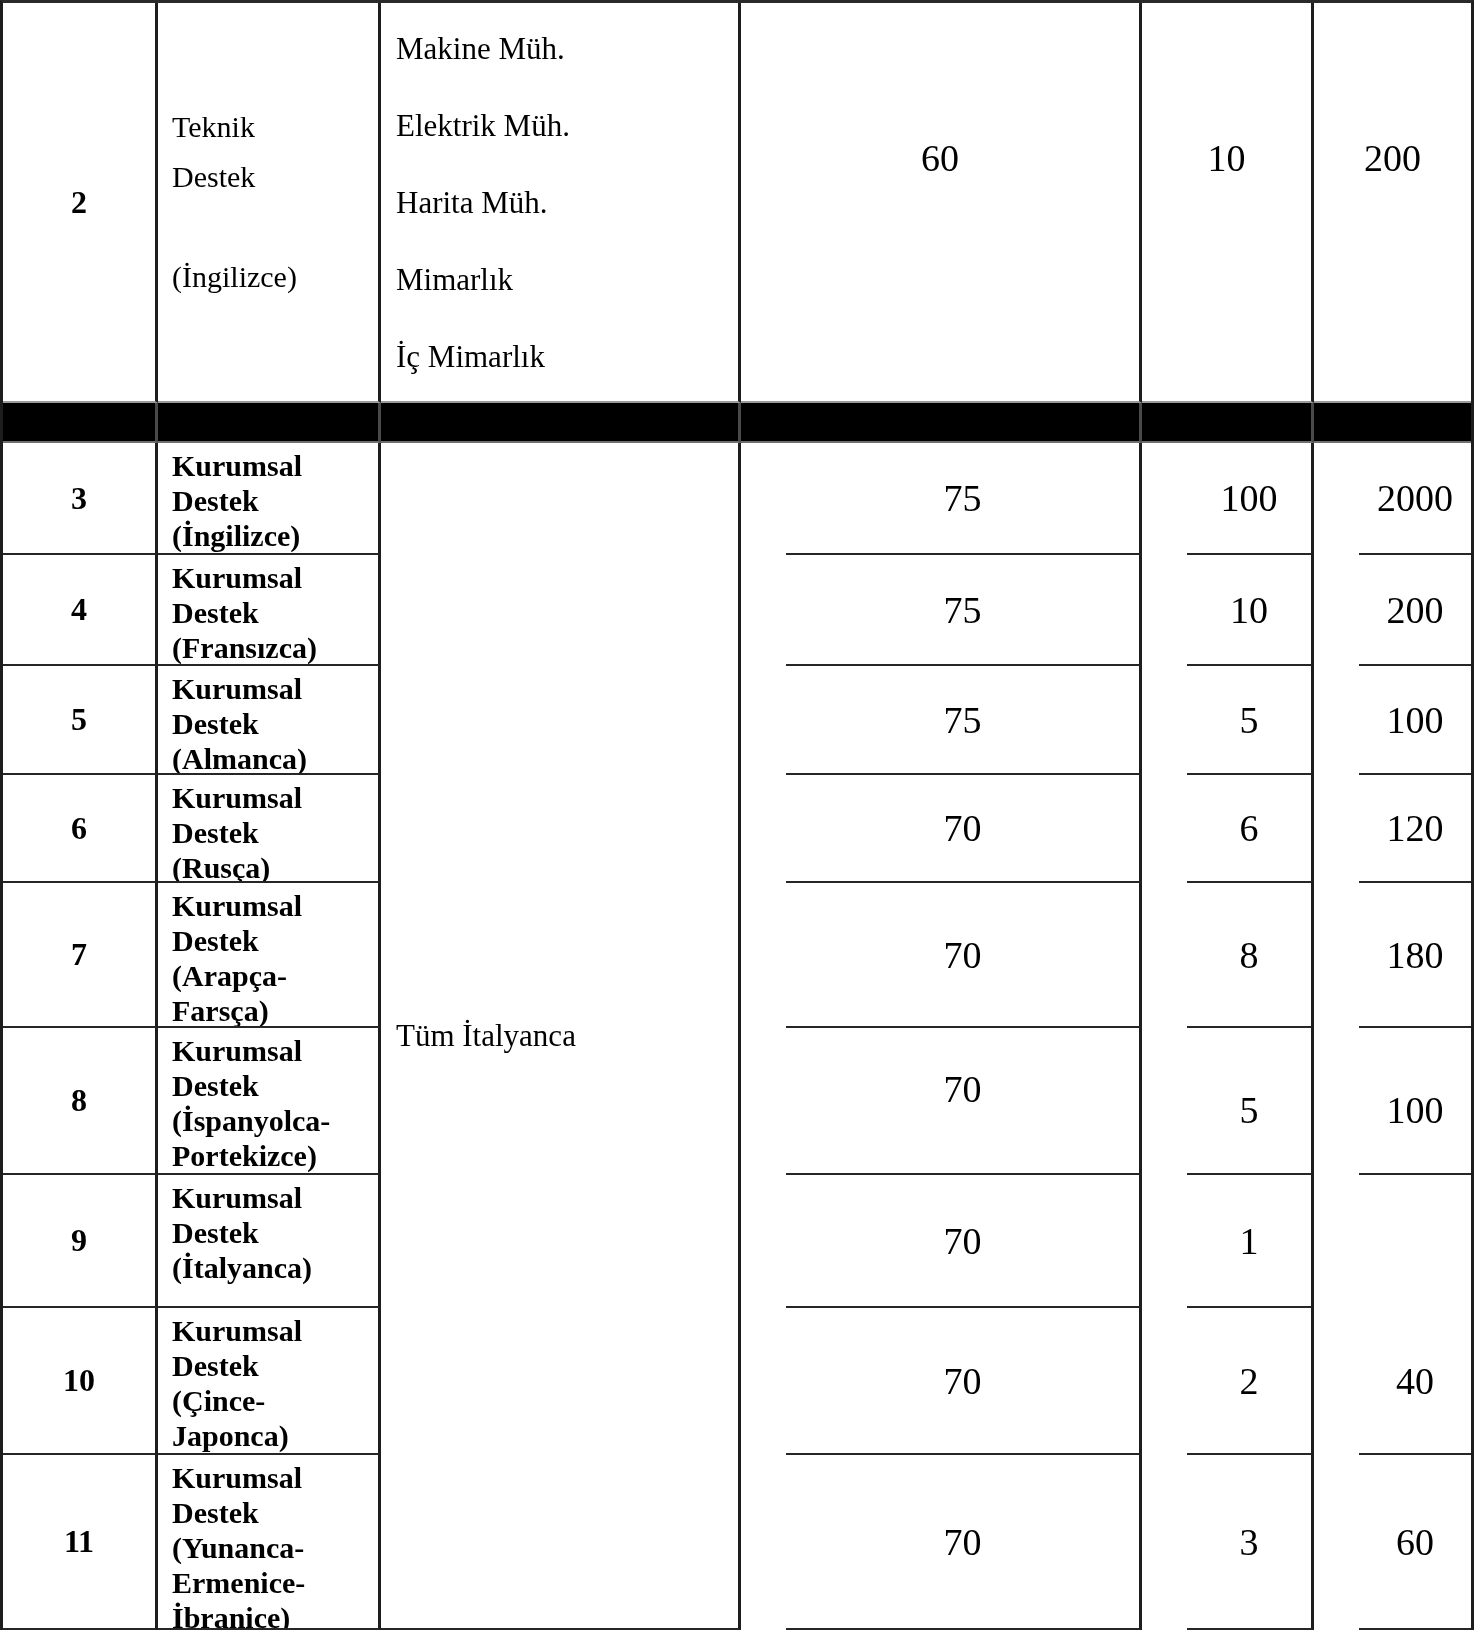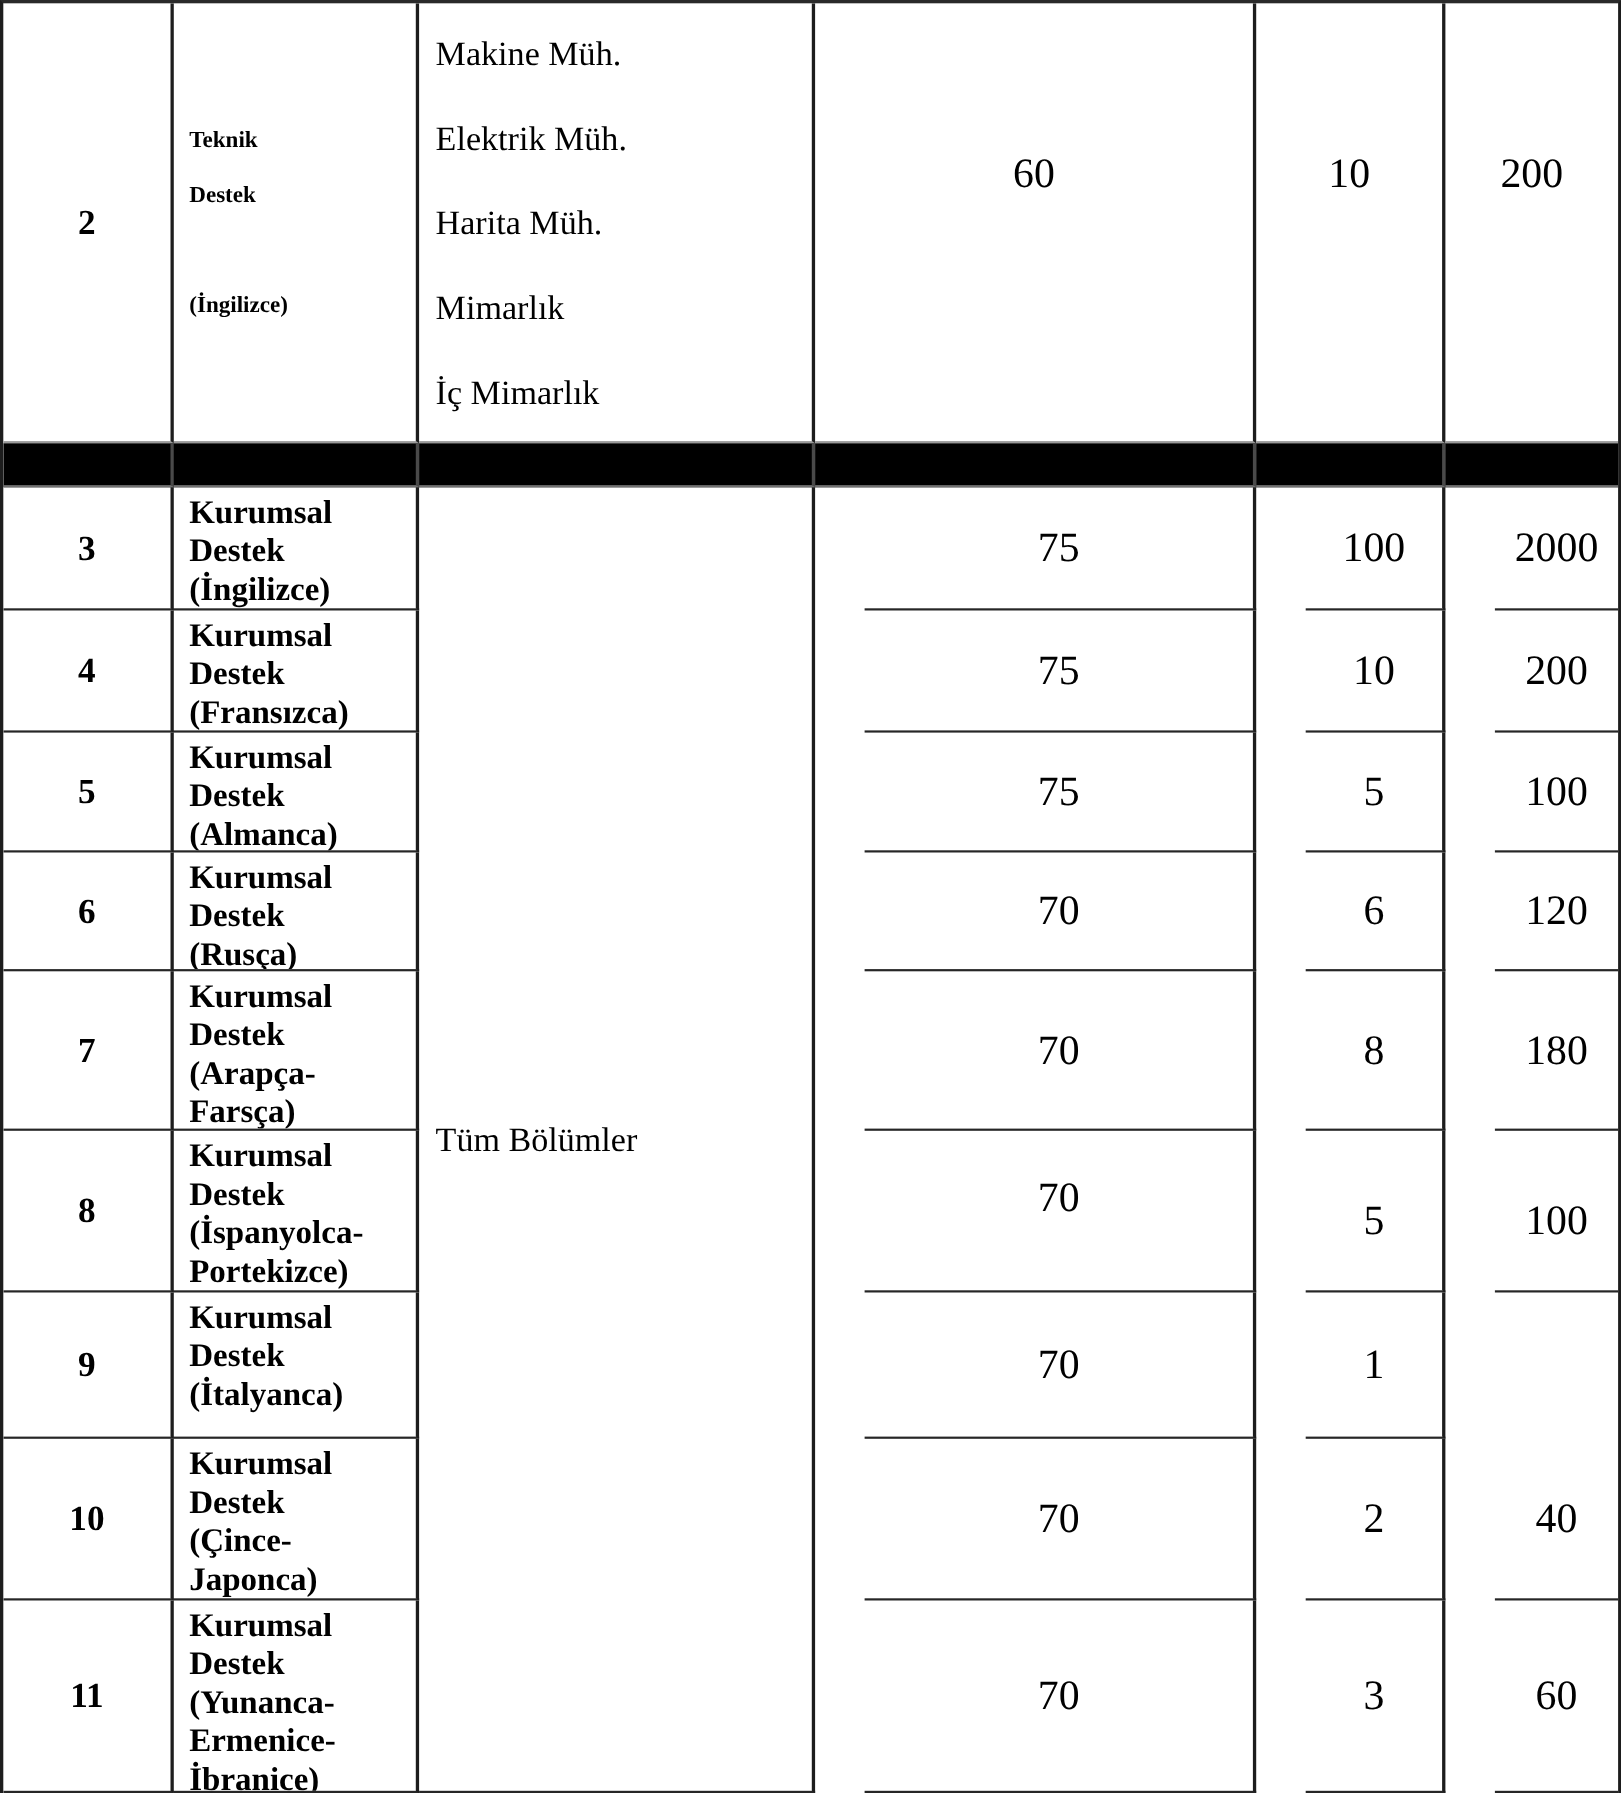--- a/index.html
+++ b/index.html
@@ -30,21 +30,21 @@
   }
   .cell.last-col{border-right:none;}
   
   .num-cell{display:flex;align-items:center;justify-content:center;
     font-weight:bold;font-size:32px;}
   .val-cell{display:flex;align-items:center;justify-content:center;
     font-size:38px;font-weight:normal;margin-left:45px;}
   .pos-cell{padding:5px 22px 0 14px;font-weight:bold;font-size:30px;line-height:35px;}
   
   .r2-pos{display:flex;flex-direction:column;justify-content:center;
-    padding:0 22px 0 14px;font-weight:bold;font-size:21px;line-height:50px;}
+    padding:0 22px 0 14px;font-weight:normal;font-size:30px;line-height:50px;}
   .r2-dept{display:flex;flex-direction:column;justify-content:center;
     padding:0 16px 0 15px;font-size:31px;line-height:77px;}
   .r2-val{display:flex;align-items:flex-start;justify-content:center;
     padding-top:133px;font-size:38px;}
   .r2-border-b{border-bottom:2px solid #9a9a9a;}
   
   .band{
     background:#000000;
     border-right:3px solid #4a4a4a;
     border-bottom:2px solid #6f6f6f;
@@ -85,21 +85,21 @@
       </div>
 
     <div class="band" style="grid-row:2"></div>
     <div class="band" style="grid-row:2"></div>
     <div class="band" style="grid-row:2"></div>
     <div class="band" style="grid-row:2"></div>
     <div class="band" style="grid-row:2"></div>
     <div class="band last-col" style="grid-row:2"></div>
 
     <div class="cell merged-dept" style="grid-column:3;grid-row:3 / span 9">
-        <span>Tüm Bölümler</span>
+        <span>Tüm İtalyanca</span>
       </div>
 
     <div class="cell num-cell" style="grid-column:1;grid-row:3">
         <span>3</span>
       </div>
     <div class="cell pos-cell" style="grid-column:2;grid-row:3"><span>Kurumsal<br>Destek<br>(İngilizce)</span></div>
     <div class="cell val-cell" style="grid-column:4;grid-row:3">
         <span>75</span>
       </div>
     <div class="cell val-cell" style="grid-column:5;grid-row:3">

